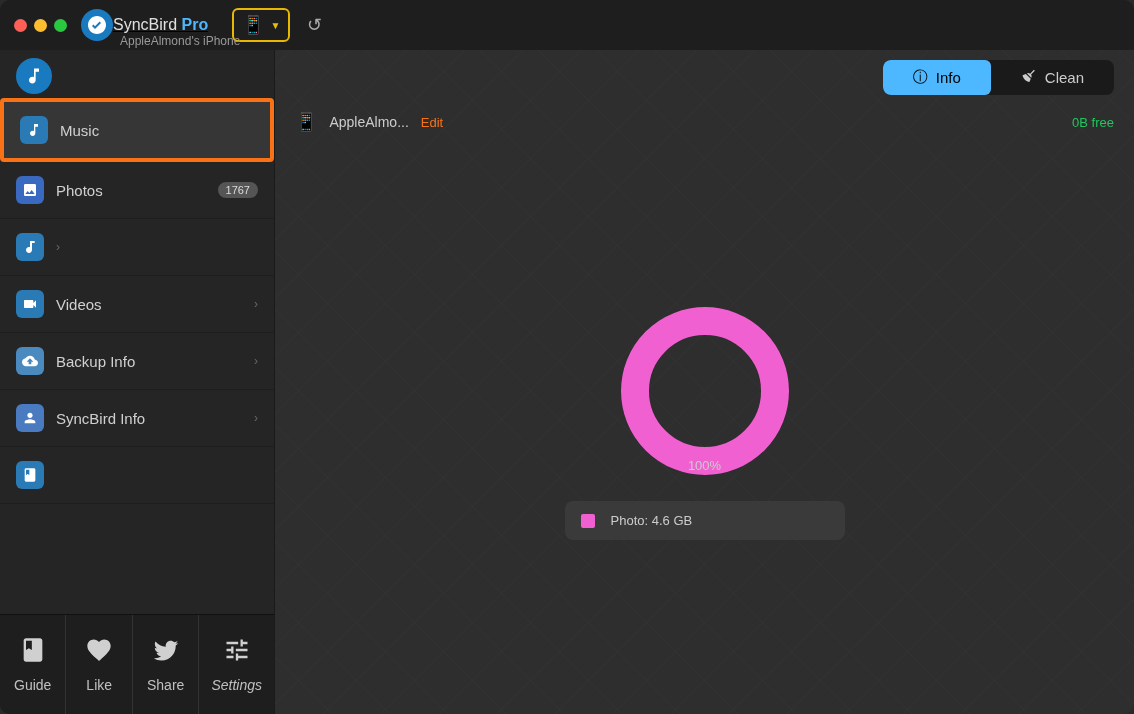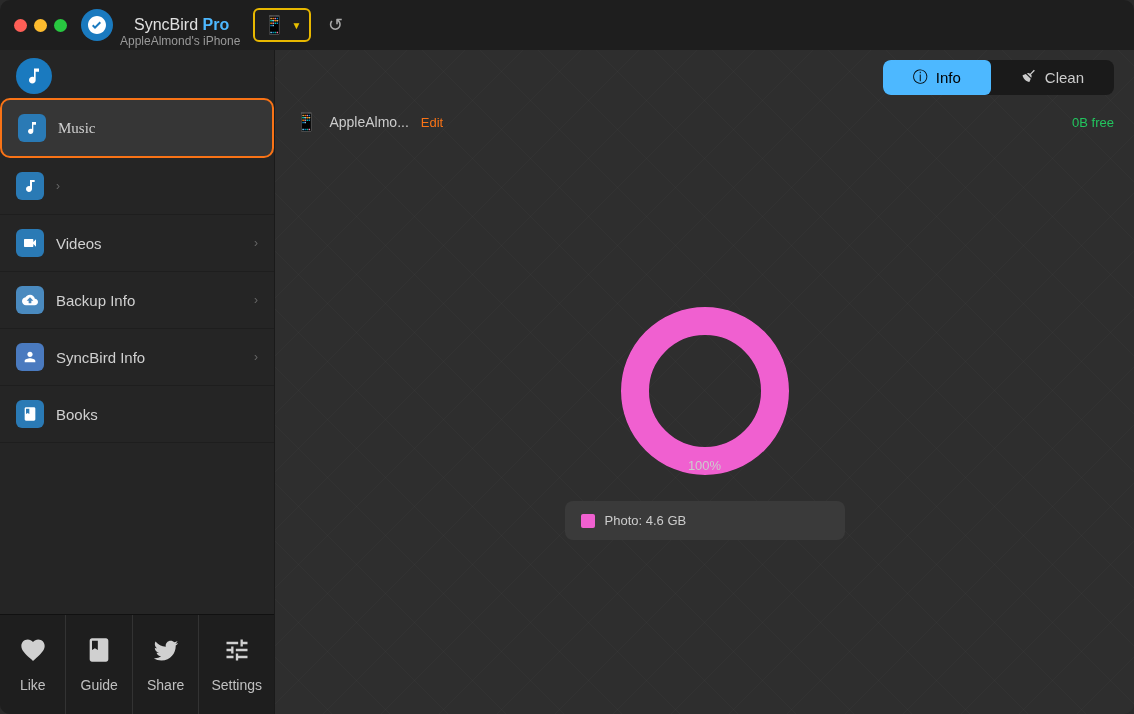--- a/index.html
+++ b/index.html
@@ -47,21 +47,22 @@
       border-radius: 50%;
       cursor: pointer;
     }
     .tl-red { background: #ff5f57; }
     .tl-yellow { background: #febc2e; }
     .tl-green { background: #28c840; }
 
     .brand {
       display: flex;
       align-items: center;
-      gap: 21px;
+      gap: 0;
+      text-decoration: underline;
     }
     .brand-icon {
       width: 32px;
       height: 32px;
       background: #1a7abf;
       border-radius: 50%;
       display: flex;
       align-items: center;
       justify-content: center;
       color: white;
@@ -167,23 +168,22 @@
       display: flex;
       align-items: center;
       padding: 14px 16px;
       cursor: pointer;
       border-bottom: 1px solid #1e1e1e;
       position: relative;
       transition: background 0.15s;
     }
     .nav-item.active {
       background: rgba(255,255,255,0.08);
-      border: 2px solid #f97316;
-      border-radius: 10px;
-      font-family: Liberation Serif, serif;
+      border: 4px solid #f97316;
+      border-radius: 4px;
     }
 
     .nav-item-icon {
       width: 28px;
       height: 28px;
       border-radius: 6px;
       display: flex;
       align-items: center;
       justify-content: center;
       margin-right: 12px;
@@ -232,21 +232,21 @@
       display: flex;
       flex-direction: column;
       align-items: center;
       justify-content: center;
       gap: 6px;
       cursor: pointer;
       padding: 12px;
       border-right: 1px solid #333;
       height: 100%;
     }
-    .bottom-action:last-child { border-right: none; }
+    .bottom-action:last-child { border-right: none; font-style: italic; }
 
     .bottom-action-icon {
       font-size: 26px;
       color: #d0d0d0;
     }
     .bottom-action-label {
       color: #c0c0c0;
       font-size: 14px;
     }
 
@@ -378,21 +378,21 @@
       background: #3a3a3a;
       border-radius: 8px;
       padding: 12px 16px;
       min-width: 280px;
       max-width: 320px;
     }
 
     .legend-item {
       display: flex;
       align-items: center;
-      gap: 10px;
+      gap: 16px;
     }
 
     .legend-color {
       width: 14px;
       height: 14px;
       border-radius: 2px;
       flex-shrink: 0;
     }
 
     .legend-label {
@@ -446,20 +446,29 @@
 
         <div class="nav-item active">
           <div class="nav-item-icon icon-music">
             <svg width="16" height="16" viewBox="0 0 24 24" fill="white">
               <path d="M12 3v10.55c-.59-.34-1.27-.55-2-.55-2.21 0-4 1.79-4 4s1.79 4 4 4 4-1.79 4-4V7h4V3h-6z"></path>
             </svg>
           </div>
           <span class="nav-item-label">Music</span>
         </div>
 
+        <div class="nav-item">
+          <div class="nav-item-icon icon-photos">
+            <svg width="16" height="16" viewBox="0 0 24 24" fill="white">
+              <path d="M21 19V5c0-1.1-.9-2-2-2H5c-1.1 0-2 .9-2 2v14c0 1.1.9 2 2 2h14c1.1 0 2-.9 2-2zM8.5 13.5l2.5 3.01L14.5 12l4.5 6H5l3.5-4.5z"></path>
+            </svg>
+          </div>
+          <span class="nav-item-label">Photos</span>
+          <span class="nav-item-badge">1767</span>
+        </div>
 
         <div class="nav-item">
           <div class="nav-item-icon icon-audios">
             <svg width="16" height="16" viewBox="0 0 24 24" fill="white">
               <path d="M12 3v9.28c-.47-.17-.97-.28-1.5-.28C8.01 12 6 14.01 6 16.5S8.01 21 10.5 21c2.31 0 4.2-1.75 4.45-4H15V6h4V3h-7z"></path>
             </svg>
           </div>
           <span class="nav-item-arrow">›</span>
         </div>
 
@@ -492,41 +501,40 @@
           <span class="nav-item-label">SyncBird Info</span>
           <span class="nav-item-arrow">›</span>
         </div>
 
         <div class="nav-item">
           <div class="nav-item-icon icon-books">
             <svg width="16" height="16" viewBox="0 0 24 24" fill="white">
               <path d="M18 2H6c-1.1 0-2 .9-2 2v16c0 1.1.9 2 2 2h12c1.1 0 2-.9 2-2V4c0-1.1-.9-2-2-2zM6 4h5v8l-2.5-1.5L6 12V4z"></path>
             </svg>
           </div>
-          <span class="nav-item-label">Books</span>
         </div>
 
       </nav>
 
       <div class="bottom-bar">
         <div class="bottom-action">
           <div class="bottom-action-icon">
             <svg width="28" height="28" viewBox="0 0 24 24" fill="#d0d0d0">
-              <path d="M12 21.35l-1.45-1.32C5.4 15.36 2 12.28 2 8.5 2 5.42 4.42 3 7.5 3c1.74 0 3.41.81 4.5 2.09C13.09 3.81 14.76 3 16.5 3 19.58 3 22 5.42 22 8.5c0 3.78-3.4 6.86-8.55 11.54L12 21.35z"></path>
-            </svg>
-          </div>
-          <span class="bottom-action-label">Like</span>
+              <path d="M18 2H6c-1.1 0-2 .9-2 2v16c0 1.1.9 2 2 2h12c1.1 0 2-.9 2-2V4c0-1.1-.9-2-2-2zM6 4h5v8l-2.5-1.5L6 12V4z"></path>
+            </svg>
+          </div>
+          <span class="bottom-action-label">Guide</span>
         </div>
         <div class="bottom-action">
           <div class="bottom-action-icon">
             <svg width="28" height="28" viewBox="0 0 24 24" fill="#d0d0d0">
-              <path d="M18 2H6c-1.1 0-2 .9-2 2v16c0 1.1.9 2 2 2h12c1.1 0 2-.9 2-2V4c0-1.1-.9-2-2-2zM6 4h5v8l-2.5-1.5L6 12V4z"></path>
-            </svg>
-          </div>
-          <span class="bottom-action-label">Guide</span>
+              <path d="M12 21.35l-1.45-1.32C5.4 15.36 2 12.28 2 8.5 2 5.42 4.42 3 7.5 3c1.74 0 3.41.81 4.5 2.09C13.09 3.81 14.76 3 16.5 3 19.58 3 22 5.42 22 8.5c0 3.78-3.4 6.86-8.55 11.54L12 21.35z"></path>
+            </svg>
+          </div>
+          <span class="bottom-action-label">Like</span>
         </div>
         <div class="bottom-action">
           <div class="bottom-action-icon">
             <svg width="28" height="28" viewBox="0 0 24 24" fill="#d0d0d0">
               <path d="M22.46 6c-.77.35-1.6.58-2.46.69.88-.53 1.56-1.37 1.88-2.38-.83.5-1.75.85-2.72 1.05C18.37 4.5 17.26 4 16 4c-2.35 0-4.27 1.92-4.27 4.29 0 .34.04.67.11.98C8.28 9.09 5.11 7.38 3 4.79c-.37.63-.58 1.37-.58 2.15 0 1.49.75 2.81 1.91 3.56-.71 0-1.37-.2-1.95-.5v.03c0 2.08 1.48 3.82 3.44 4.21a4.22 4.22 0 0 1-1.93.07 4.28 4.28 0 0 0 4 2.98 8.521 8.521 0 0 1-5.33 1.84c-.34 0-.68-.02-1.02-.06C3.44 20.29 5.7 21 8.12 21 16 21 20.33 14.46 20.33 8.79c0-.19 0-.37-.01-.56.84-.6 1.56-1.36 2.14-2.23z"></path>
             </svg>
           </div>
           <span class="bottom-action-label">Share</span>
         </div>
         <div class="bottom-action">

